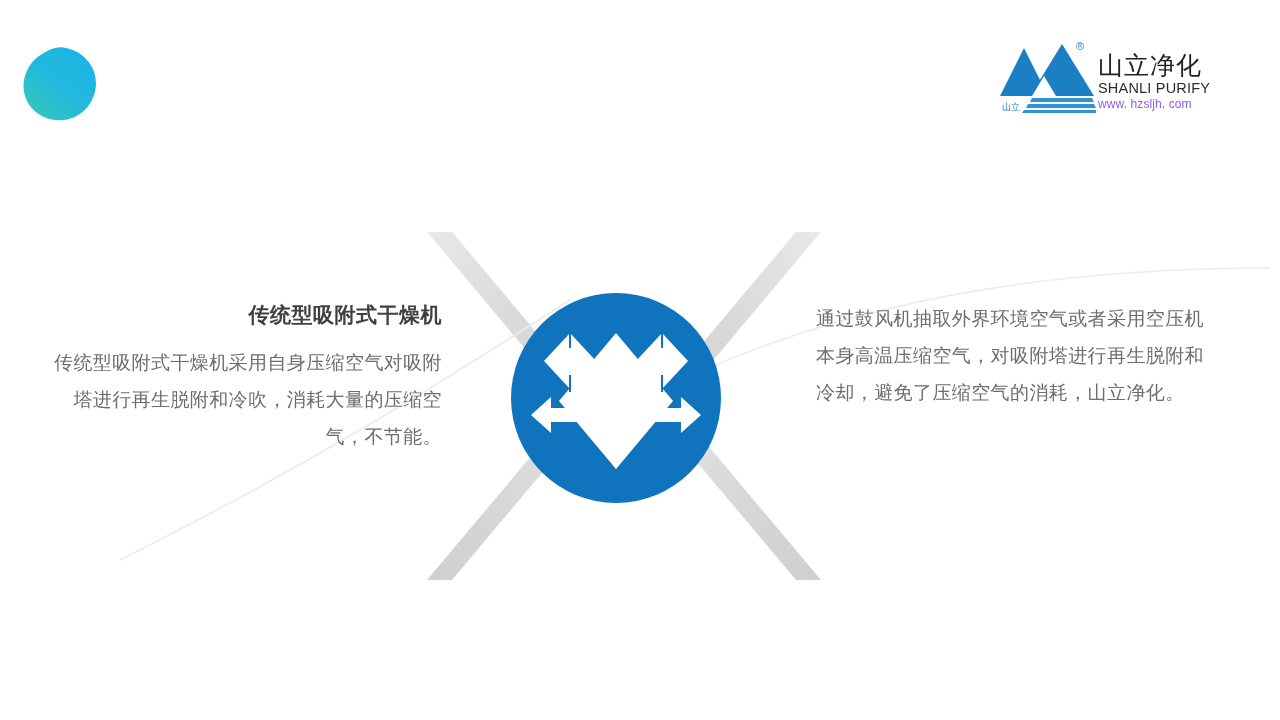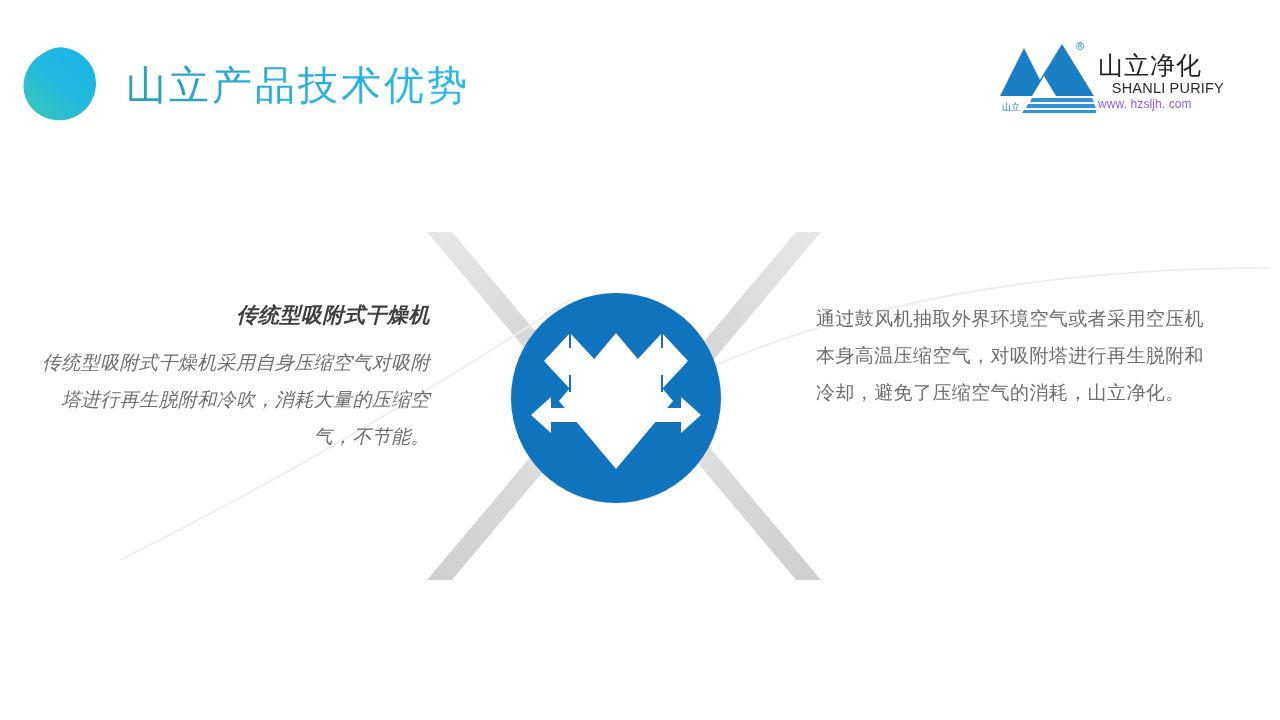--- a/index.html
+++ b/index.html
@@ -100,21 +100,20 @@
     white-space: nowrap;
   }
   .logo-en {
     font-size: 14.5px;
     line-height: 17px;
     color: #2b2b2b;
     letter-spacing: 0.2px;
     font-family: "Liberation Sans", sans-serif;
     font-weight: 400;
     white-space: nowrap;
-    text-align: right;
   }
   .logo-url {
     font-size: 12px;
     line-height: 15px;
     color: #8b5cf6;
     letter-spacing: 0.1px;
     font-family: "Liberation Sans", sans-serif;
     white-space: nowrap;
   }
 
@@ -137,23 +136,22 @@
     height: 210px;
   }
 
   
   .col {
     position: absolute;
     top: 300px;
     width: 390px;
   }
   .col-left {
-    left: 40px;
+    left: 52px;
     text-align: right;
-    font-style: italic;
   }
   .col-right {
     left: 816px;
     text-align: left;
   }
   .col-heading {
     font-size: 21px;
     font-weight: bold;
     color: #3f3f3f;
     line-height: 30px;
@@ -226,21 +224,20 @@
         <linearGradient id="blobGrad" x1="1" y1="0" x2="0.1" y2="1">
           <stop offset="0%" stop-color="#19b3e6"></stop>
           <stop offset="55%" stop-color="#23b9dd"></stop>
           <stop offset="100%" stop-color="#38c7b8"></stop>
         </linearGradient>
       </defs>
       <path d="M44,2 C60,5 74,19 74,37 C74,56 60,72 42,74 C24,76 8,66 3,50
                C-2,34 6,16 20,8 C28,3 36,0 44,2 Z" fill="url(#blobGrad)"></path>
     </svg>
 
-    <div class="slide-title">山立产品技术优势</div>
 
     <div class="logo">
 
       <svg class="logo-mark" width="96" height="74" viewBox="0 0 96 74">
 
         <polygon points="24,8 48,56 0,56" fill="#1b7fc4"></polygon>
 
         <polygon points="62,4 94,56 30,56" fill="#1b7fc4"></polygon>
 
         <polygon points="44,36 56,56 32,56" fill="#ffffff"></polygon>

